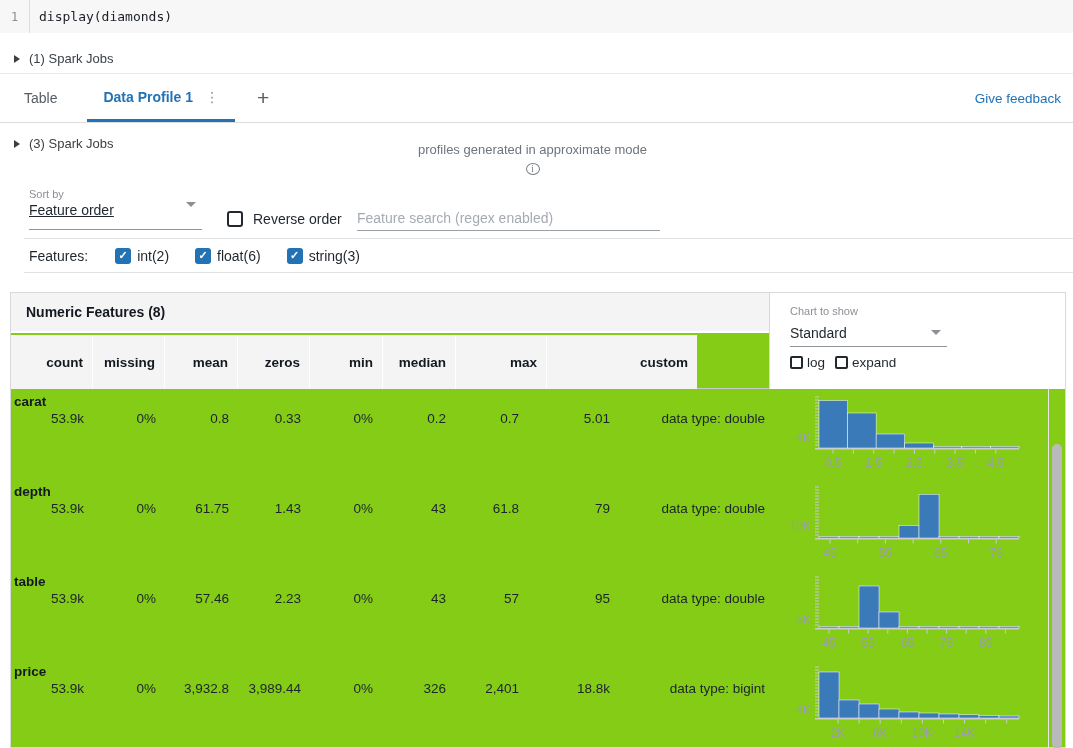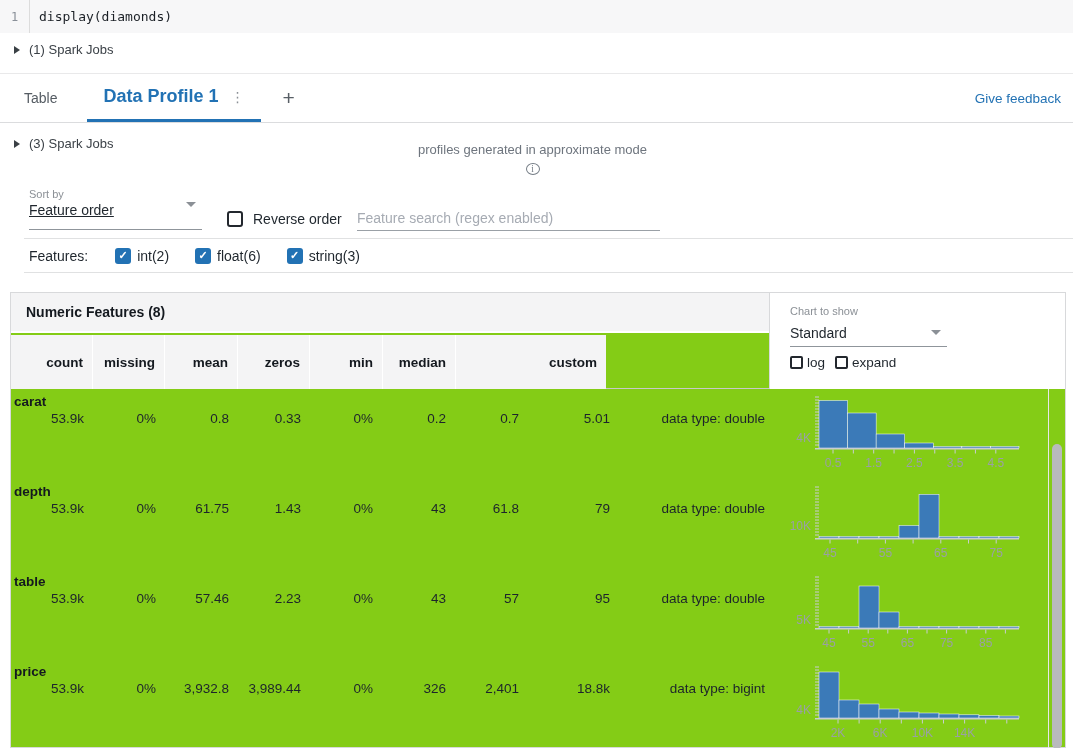--- a/index.html
+++ b/index.html
@@ -7,33 +7,33 @@
     font-family:"Liberation Sans", sans-serif; color:#1e252c; font-size:14px; }
 
   
   .code-row { height:33px; background:#f7f7f8; display:flex; align-items:stretch; }
   .gutter { width:30px; border-right:1px solid #dcdcdc; display:flex; align-items:center; justify-content:center;
     font-family:"DejaVu Sans Mono", monospace; font-size:12px; color:#8a9099; }
   .code-text { display:flex; align-items:center; padding-left:9px;
     font-family:"DejaVu Sans Mono", monospace; font-size:13px; color:#1b2026; }
 
   
-  .spark-row1 { height:41px; border-bottom:1px solid #e9e9ea; display:flex; 
+  .spark-row1 { height:41px; border-bottom:1px solid #e9e9ea; display:flex; align-items:flex-end;
     padding:0 0 7px 14px; }
   .spark-row2 { height:32px; display:flex; align-items:flex-end; padding:0 0 4px 14px; }
   .spark-inner { display:flex; align-items:center; gap:9px; font-size:13px; color:#3b4147; cursor:pointer; }
   .tri { width:0; height:0; border-top:4px solid transparent; border-bottom:4px solid transparent;
     border-left:6px solid #3a4045; }
 
   
   .tabbar { height:49px; border-bottom:1px solid #dbdcde; display:flex; align-items:stretch; padding-left:10px; }
   .tab { display:flex; align-items:center; padding:0 14px; font-size:14px; color:#555c63; cursor:pointer; }
   .tab-active { display:flex; align-items:center; gap:12px; padding:0 16px; margin-left:16px;
     border-bottom:3px solid #2272b4; cursor:pointer; }
-  .tab-active .lbl { color:#2272b4; font-weight:bold; font-size:18px; }
+  .tab-active .lbl { color:#2272b4; font-weight:bold; font-size:14px; }
   .kebab { color:#8b9096; font-size:14px; line-height:1; cursor:pointer; }
   .addtab { display:flex; align-items:center; padding:0 16px; margin-left:6px; color:#585f66;
     font-size:21px; font-weight:300; cursor:pointer; }
   .feedback { margin-left:auto; margin-right:12px; display:flex; align-items:center;
     color:#2272b4; font-size:13.5px; cursor:pointer; }
 
   
   .approx-row { height:20px; display:flex; justify-content:flex-end; align-items:center; gap:6px;
     padding-right:8px; color:#6e757e; font-size:13px;flex-direction:column; }
   .info-icon { width:14px; height:14px; border:1.2px solid #757d86; border-radius:50%;
@@ -182,20 +182,21 @@
 <div class="nf">
   <div class="nf-header">
     <div class="nf-title">Numeric Features (8)</div>
     <div class="nf-cols">
       <span class="hcell w0">count</span>
       <span class="hcell w1">missing</span>
       <span class="hcell w2">mean</span>
       <span class="hcell w4">zeros</span>
       <span class="hcell w5">min</span>
       <span class="hcell w6">median</span>
+      <span class="hcell w7">max</span>
       <span class="hcell w8">custom</span>
     </div>
     <div class="chart-panel">
       <div class="small-label">Chart to show</div>
       <div class="chart-select">
         <span>Standard</span>
         <span class="caret"></span>
       </div>
       <div class="chart-checks">
         <span class="opt">

